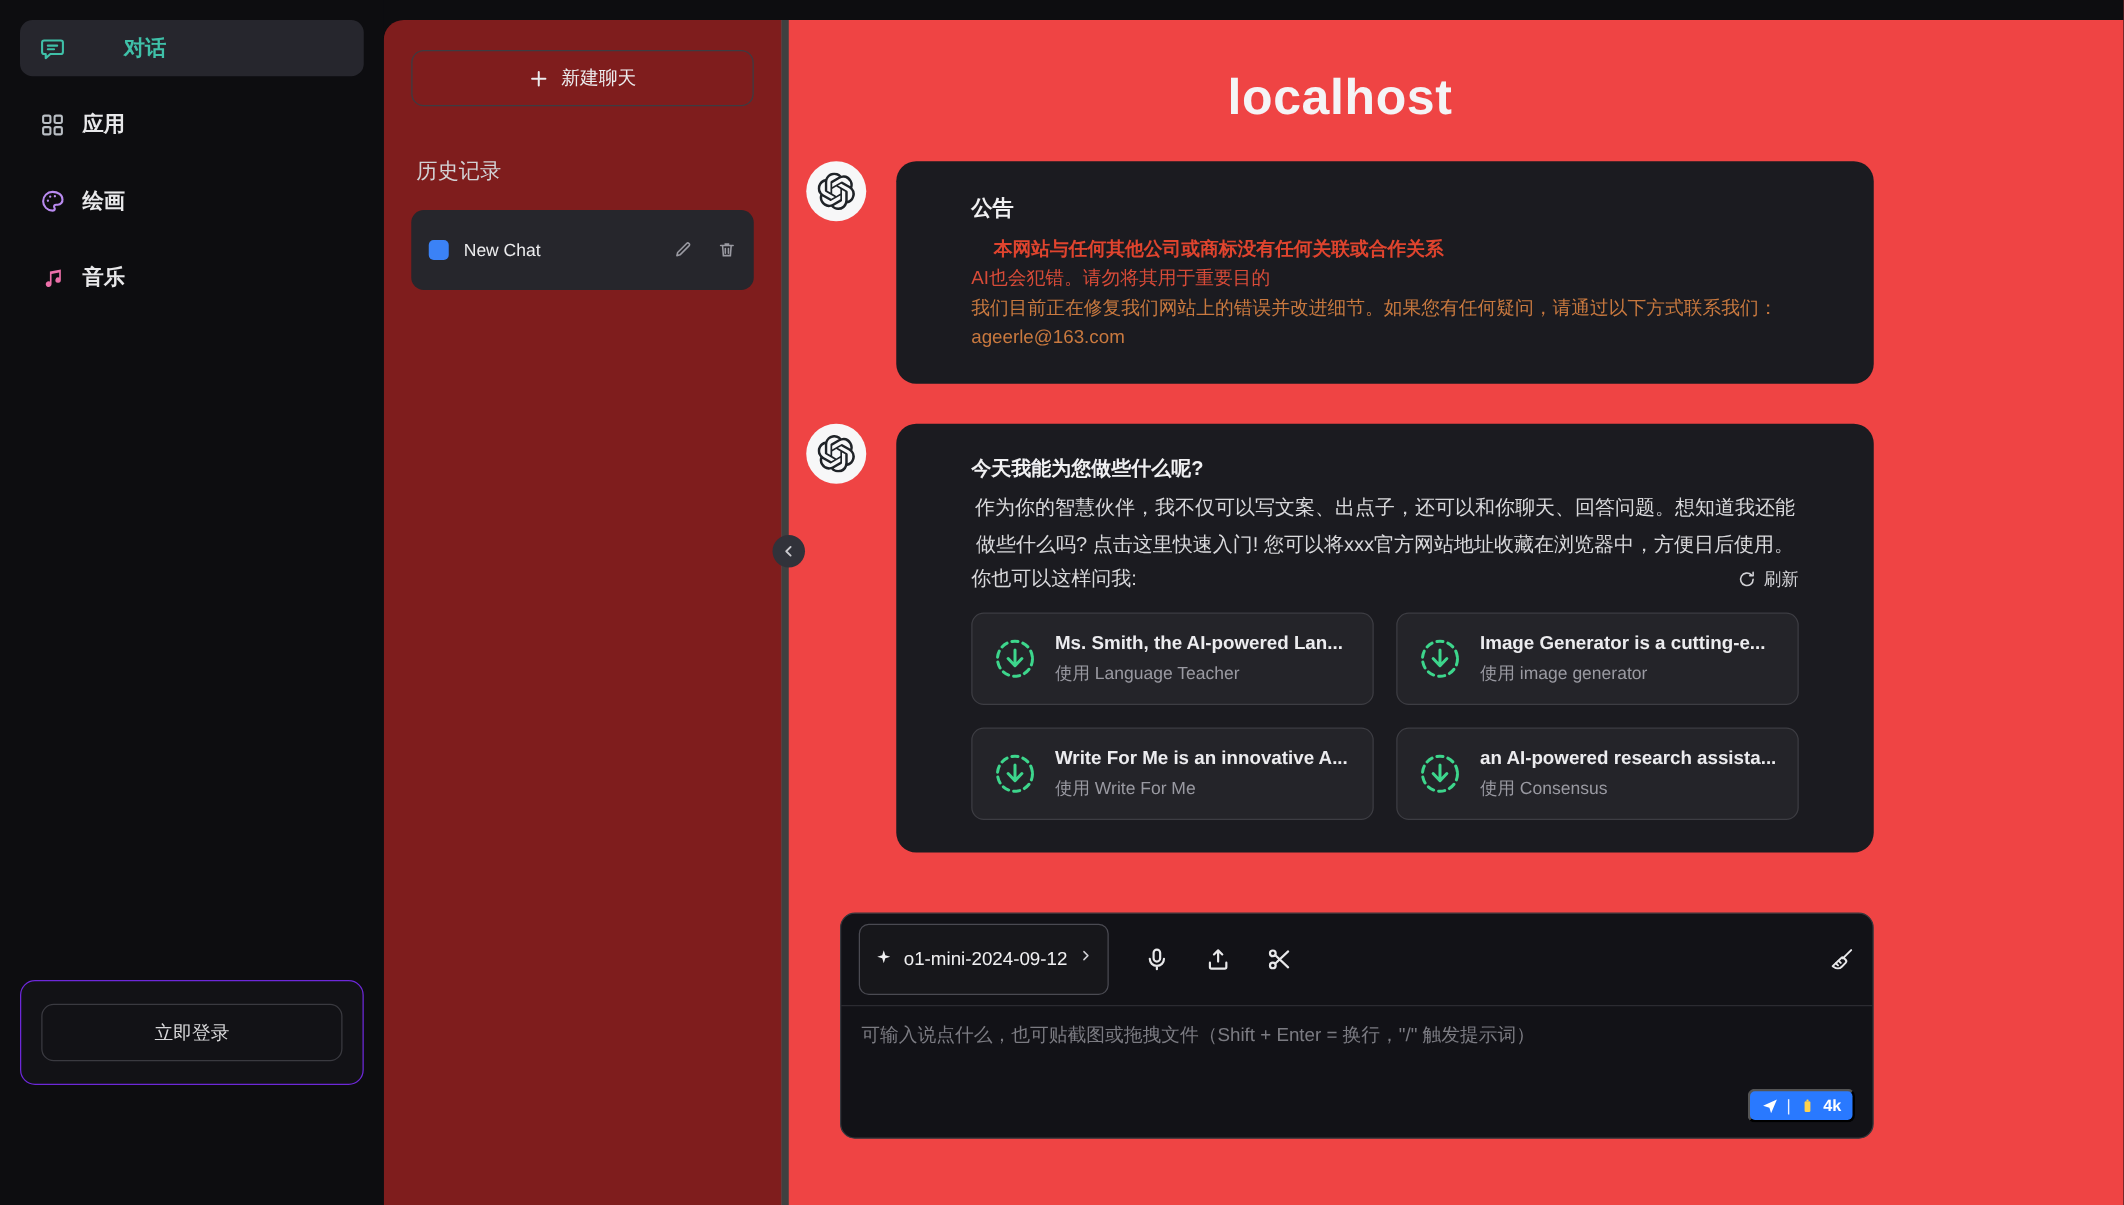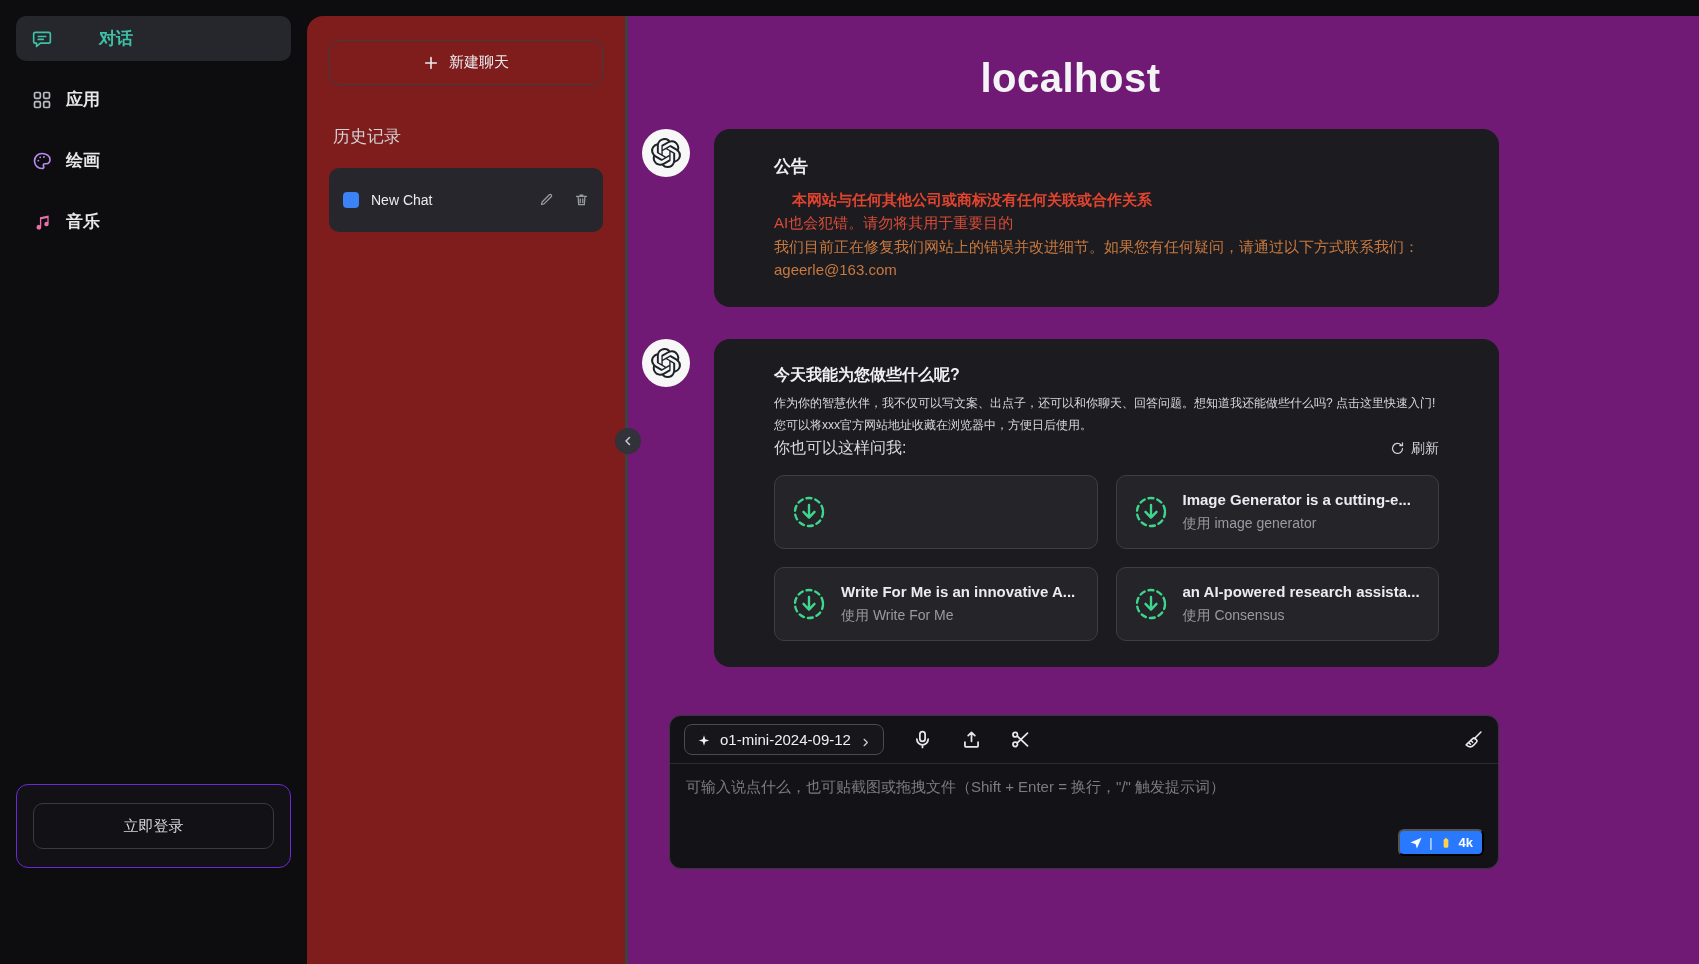--- a/index.html
+++ b/index.html
@@ -53,21 +53,21 @@
   .chat-item {
     display:flex; align-items:flex-start; gap:12px;
     background:#26262c; border-radius:10px; padding:24px 14px; cursor:pointer;
   }
   .chat-item-square { width:16px; height:16px; border-radius:4px; background:#3b82f6; flex-shrink:0; }
   .chat-item-title { flex:1; font-size:14px; color:#ececee; }
   .chat-item-action { width:15px; height:15px; color:#9a9aa2; cursor:pointer; }
   .chat-item-action + .chat-item-action { margin-left:8px; }
 
   
-  .main { flex:1; position:relative; background:#701a75; border-left:3px solid #404040; padding-top:28px; }
+  .main { flex:1; position:relative; background:#ef4444; border-left:6px solid #404040; padding-top:28px; }
   .collapse-btn {
     position:absolute; left:-13px; top:412px; width:26px; height:26px;
     border-radius:50%; background:#31323a; border:none; color:#c9c9ce;
     display:flex; align-items:center; justify-content:center; cursor:pointer; z-index:5;
   }
   .collapse-btn .icon { width:12px; height:12px; }
 
   .main-inner { padding:0 200px 0 14px; height:100%; display:flex; flex-direction:column; }
   .page-title { text-align:center; font-size:40px; font-weight:700; color:#f4f4f6; margin:12px 0 28px; letter-spacing:.5px; }
 
@@ -80,21 +80,21 @@
   .bubble { background:#1b1b20; border-radius:16px; padding:26px 60px; flex:1; }
 
   .ann-heading { font-size:17px; font-weight:700; color:#f0f0f2; margin-bottom:10px; }
   .ann-line { font-size:15px; line-height:1.55; }
   .ann-line1 { color:#e0442e; font-weight:700;margin-left:18px; }
   .ann-line2 { color:#d84b38; }
   .ann-line3 { color:#c9793f; }
   .ann-email { color:#c9793f; cursor:pointer; display:inline-block; }
 
   .greet-heading { font-size:16px; font-weight:700; color:#f0f0f2; margin-bottom:6px; }
-  .greet-body { font-size:12px; color:#d9d9dc; line-height:1.85; }
+  .greet-body { font-size:16px; color:#d9d9dc; line-height:1.85;text-align:center; }
   .hint-row { display:flex; justify-content:space-between; align-items:center; margin:2px 0 16px;gap:21px; }
   .hint-text { font-size:16px; color:#d9d9dc; }
   .refresh-btn {
     display:flex; align-items:center; gap:6px; background:none; border:none;
     color:#d2d2d6; font-size:14px; cursor:pointer; font-family:inherit;
   }
   .refresh-btn .icon { width:15px; height:15px; }
 
   .cards { display:grid; grid-template-columns:1fr 1fr; gap:18px; }
   .card {
@@ -107,22 +107,22 @@
   .card-title { font-size:15px; font-weight:600; color:#ececef; white-space:nowrap; overflow:hidden; }
   .card-sub { font-size:14px; color:#9a9aa2; margin-top:7px; }
 
   
   .composer { margin:16px 0 0 27px; border:1px solid #37373d; border-radius:12px; background:#121217; }
   .composer-toolbar {
     display:flex; align-items:center; gap:28px;
     padding:8px 14px; border-bottom:1px solid #2b2b31;
   }
   .model-chip {
-    display:flex; align-items:flex-end; gap:9px;
-    border:1px solid #4a4a52; border-radius:8px; padding:6px 12px;
+    display:flex; align-items:flex-start; gap:9px;
+    border:1px solid #4a4a52; border-radius:8px; padding:19px 12px;
     background:#17171b; color:#f0f0f2; font-size:15px; cursor:pointer;
   }
   .model-chip .sparkle { width:14px; height:14px; color:#f0f0f2; }
   .model-chip .chev { width:11px; height:11px; color:#cfcfd4; }
   .tool-icon { width:21px; height:21px; color:#e8e8ea; cursor:pointer; }
   .toolbar-spacer { flex:1; }
   .composer-body { position:relative; padding:14px 16px 12px; }
   .composer-input {
     width:100%; height:74px; background:transparent; border:none; resize:none;
     outline:none; color:#e8e8ea; font-size:15px; font-family:inherit;
@@ -265,20 +265,24 @@
                 <span>刷新</span>
               </button>
             </div>
             <div class="cards">
               <div class="card">
                 <span class="icon card-icon">
                   <svg viewBox="0 0 36 36" fill="none" stroke="currentColor" stroke-width="2.4" stroke-linecap="round" stroke-linejoin="round">
                       <circle cx="18" cy="18" r="14" stroke-dasharray="5 4"></circle>
                       <path d="M18 11v12M12.5 17.8L18 23.6l5.5-5.8"></path>
                     </svg>
+                </span>
+                <span class="card-texts">
+                  <span class="card-title" style="display:block">Ms. Smith, the AI-powered Lan...</span>
+                  <span class="card-sub" style="display:block">使用 Language Teacher</span>
                 </span>
               </div>
               <div class="card">
                 <span class="icon card-icon">
                   <svg viewBox="0 0 36 36" fill="none" stroke="currentColor" stroke-width="2.4" stroke-linecap="round" stroke-linejoin="round">
                       <circle cx="18" cy="18" r="14" stroke-dasharray="5 4"></circle>
                       <path d="M18 11v12M12.5 17.8L18 23.6l5.5-5.8"></path>
                     </svg>
                 </span>
                 <span class="card-texts">

